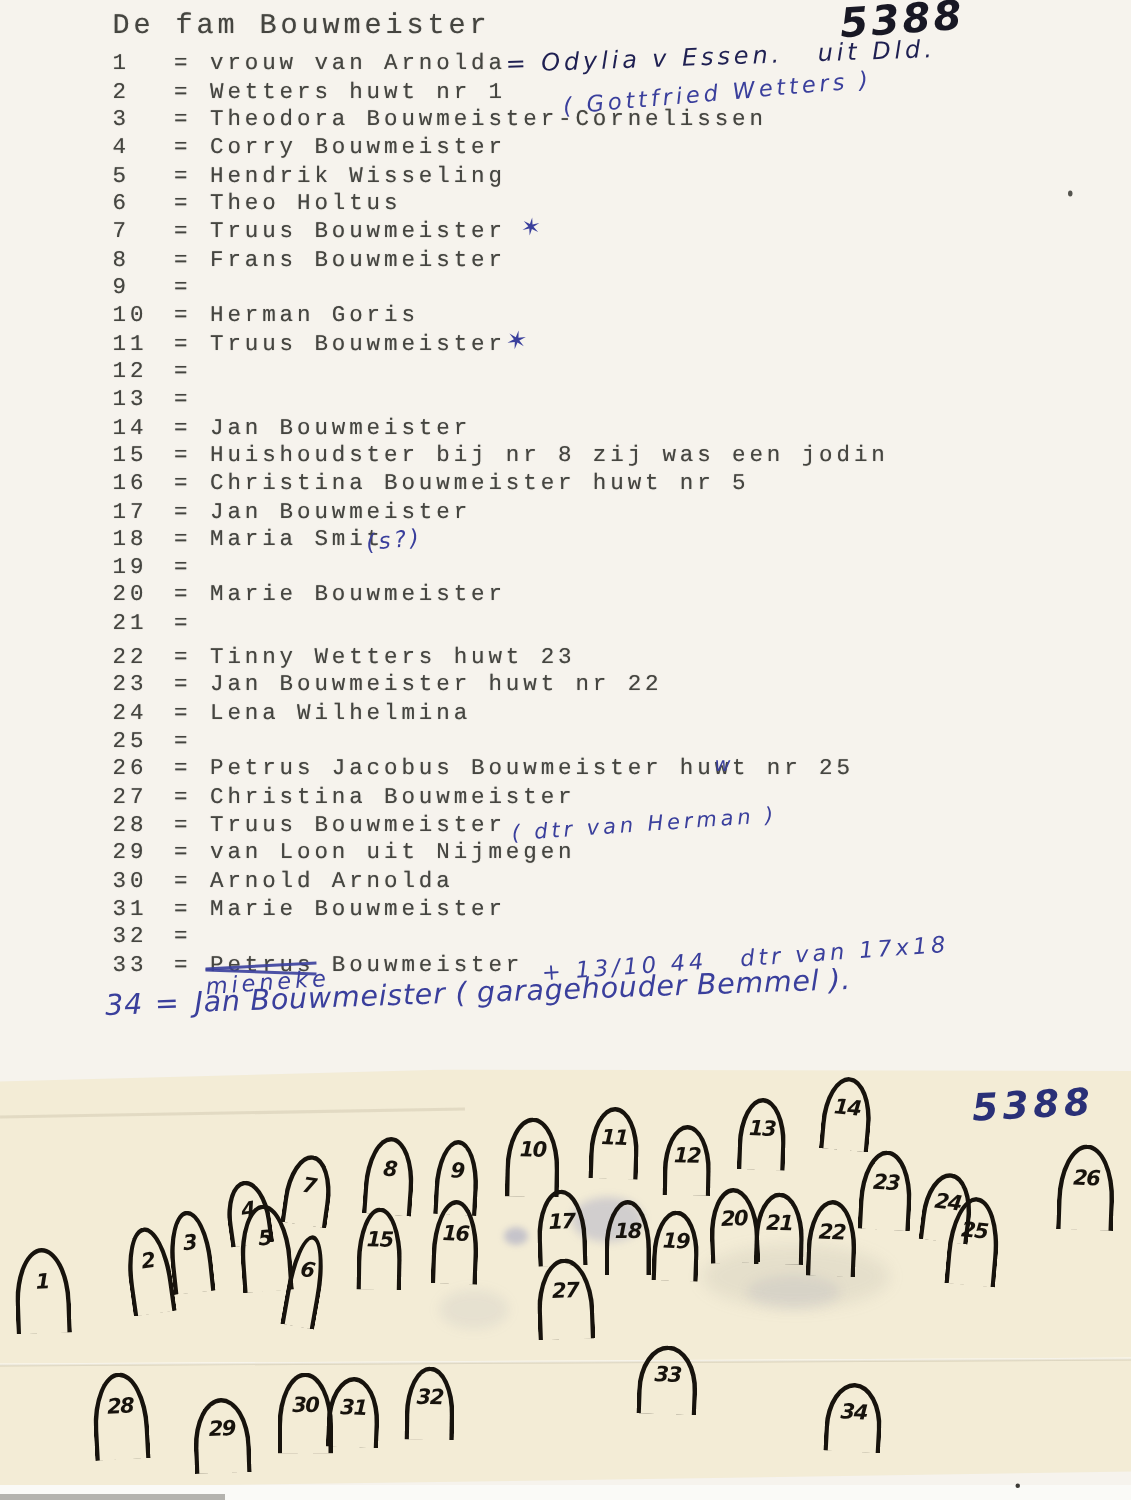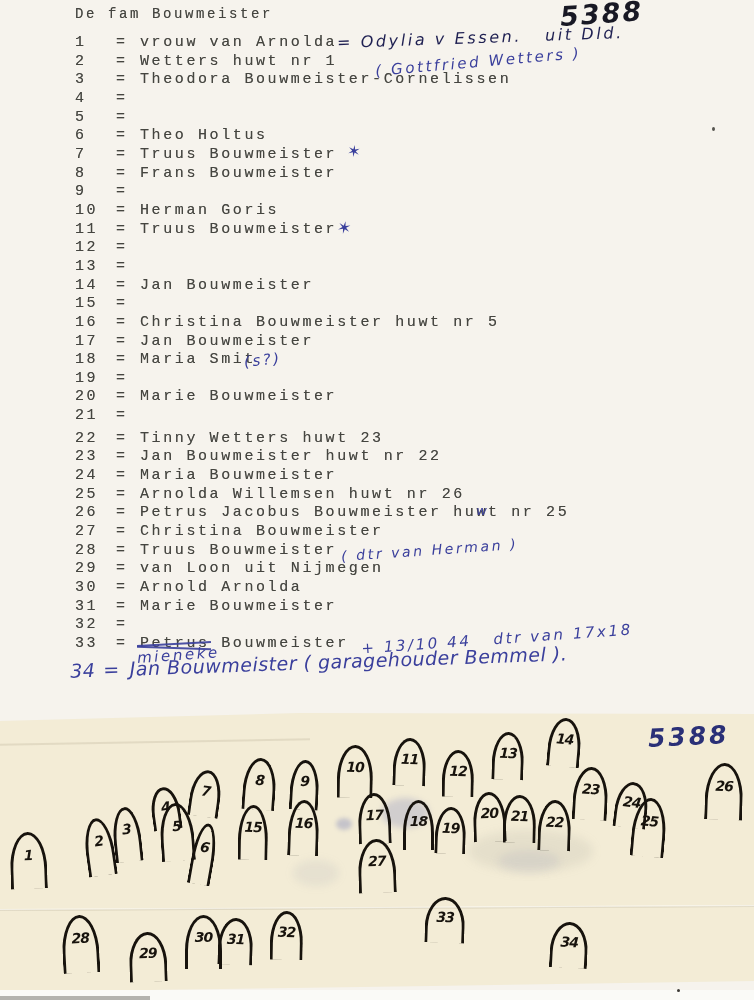--- a/index.html
+++ b/index.html
@@ -1,21 +1,21 @@
 <!DOCTYPE html>
 <html><head>
 <meta charset="utf-8">
 <style>
   html,body{margin:0;padding:0;background:#e9e8e4;}
   .stage{position:relative;width:754px;height:1000px;overflow:hidden;
          background:#f6f3ed;font-family:"Liberation Mono",monospace;}
 
   
   .typed{color:#454540;text-shadow:0 0 .6px rgba(69,69,64,.55);}
-  .title{position:absolute;left:75px;top:6px;font-size:14px;letter-spacing:2.6px;white-space:pre;}
+  .title{position:absolute;left:75px;top:6px;font-size:19px;letter-spacing:2.6px;white-space:pre;}
   #code-top{position:absolute;left:560px;top:-2px;font-family:"DejaVu Sans",sans-serif;
             font-weight:700;font-style:italic;font-size:27px;color:#181824;
             letter-spacing:2px;transform:rotate(-4deg);}
   #entries{position:absolute;left:75px;top:34px;}
   .entry{position:relative;display:flex;height:18.66px;line-height:18.66px;
          font-size:15px;letter-spacing:2.6px;white-space:pre;}
   .entry .num{width:41px;flex:none;}
   .entry .eq{width:24px;flex:none;}
   .hw{font-family:"DejaVu Sans",sans-serif;font-style:italic;display:inline-block;
       white-space:pre;text-shadow:none;font-weight:500;}
@@ -80,24 +80,26 @@
     <span class="txt">Wetters huwt nr 1</span>
   <span class="hw hw-blue" style="position: relative; margin-left: 38px; top: 0px; font-size: 15px; transform: rotate(-5deg);">( Gottfried Wetters )</span></div>
       <div class="entry">
     <span class="num">3</span>
     <span class="eq">=</span>
     <span class="txt">Theodora Bouwmeister-Cornelissen</span>
   </div>
       <div class="entry">
     <span class="num">4</span>
     <span class="eq">=</span>
+    <span class="txt">Corry Bouwmeister</span>
   </div>
       <div class="entry">
     <span class="num">5</span>
     <span class="eq">=</span>
+    <span class="txt">Hendrik Wisseling</span>
   </div>
       <div class="entry">
     <span class="num">6</span>
     <span class="eq">=</span>
     <span class="txt">Theo Holtus</span>
   </div>
       <div class="entry">
     <span class="num">7</span>
     <span class="eq">=</span>
     <span class="txt">Truus Bouwmeister</span>
@@ -133,20 +135,21 @@
     <span class="txt"></span>
   </div>
       <div class="entry">
     <span class="num">14</span>
     <span class="eq">=</span>
     <span class="txt">Jan Bouwmeister</span>
   </div>
       <div class="entry">
     <span class="num">15</span>
     <span class="eq">=</span>
+    <span class="txt">Huishoudster bij nr 8 zij was een jodin</span>
   </div>
       <div class="entry">
     <span class="num">16</span>
     <span class="eq">=</span>
     <span class="txt">Christina Bouwmeister huwt nr 5</span>
   </div>
       <div class="entry">
     <span class="num">17</span>
     <span class="eq">=</span>
     <span class="txt">Jan Bouwmeister</span>
@@ -177,26 +180,25 @@
     <span class="txt">Tinny Wetters huwt 23</span>
   </div>
       <div class="entry">
     <span class="num">23</span>
     <span class="eq">=</span>
     <span class="txt">Jan Bouwmeister huwt nr 22</span>
   </div>
       <div class="entry">
     <span class="num">24</span>
     <span class="eq">=</span>
-    <span class="txt">Maria Bouwmeister</span>
+    <span class="txt">Lena Wilhelmina</span>
   </div>
       <div class="entry">
     <span class="num">25</span>
     <span class="eq">=</span>
-    <span class="txt">Arnolda Willemsen huwt nr 26</span>
   </div>
       <div class="entry">
     <span class="num">26</span>
     <span class="eq">=</span>
     <span class="txt">Petrus Jacobus Bouwmeister huwt nr 25</span>
   <span class="hw hw-blue" style="position: relative; margin-left: -93px; top: -2px; font-size: 13px; transform: rotate(0deg);">w</span></div>
       <div class="entry">
     <span class="num">27</span>
     <span class="eq">=</span>
     <span class="txt">Christina Bouwmeister</span>

